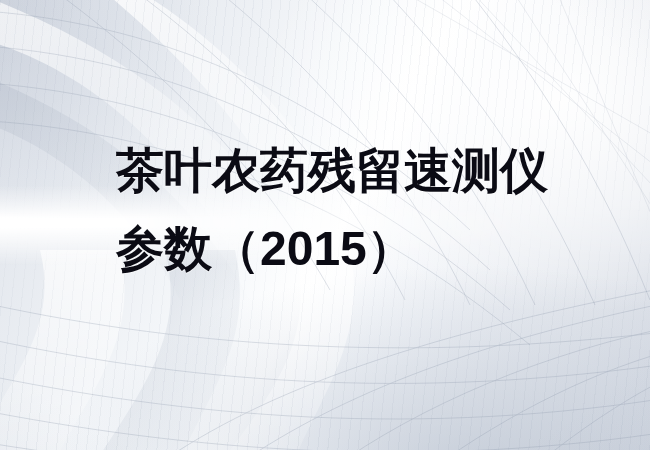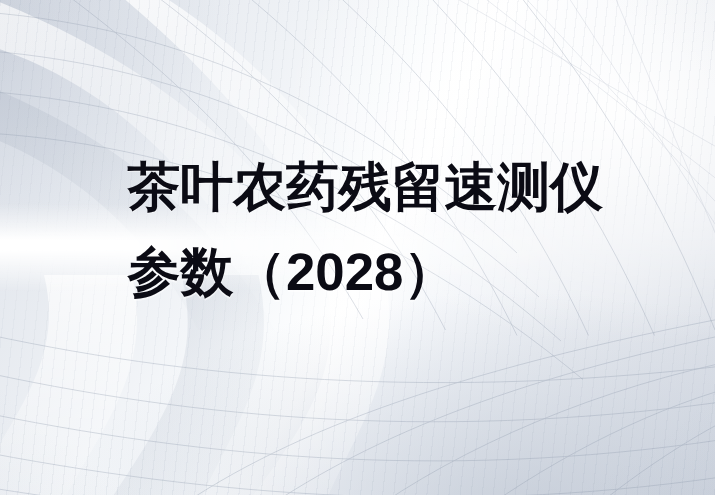--- a/index.html
+++ b/index.html
@@ -228,16 +228,16 @@
     </svg>
   </div>
 
   <div class="bg-layer" id="bg-ribs-top"></div>
   <div class="bg-layer" id="bg-ribs-bot"></div>
   <div class="bg-layer" id="bg-sweep"></div>
   <div class="bg-layer" id="bg-vignette"></div>
 
   <div id="title-block">
     <div class="title-line">茶叶农药残留速测仪</div>
-    <div class="title-line">参数（2028）</div>
+    <div class="title-line">参数（2015）</div>
   </div>
 
 </div>
 
 </body></html>

